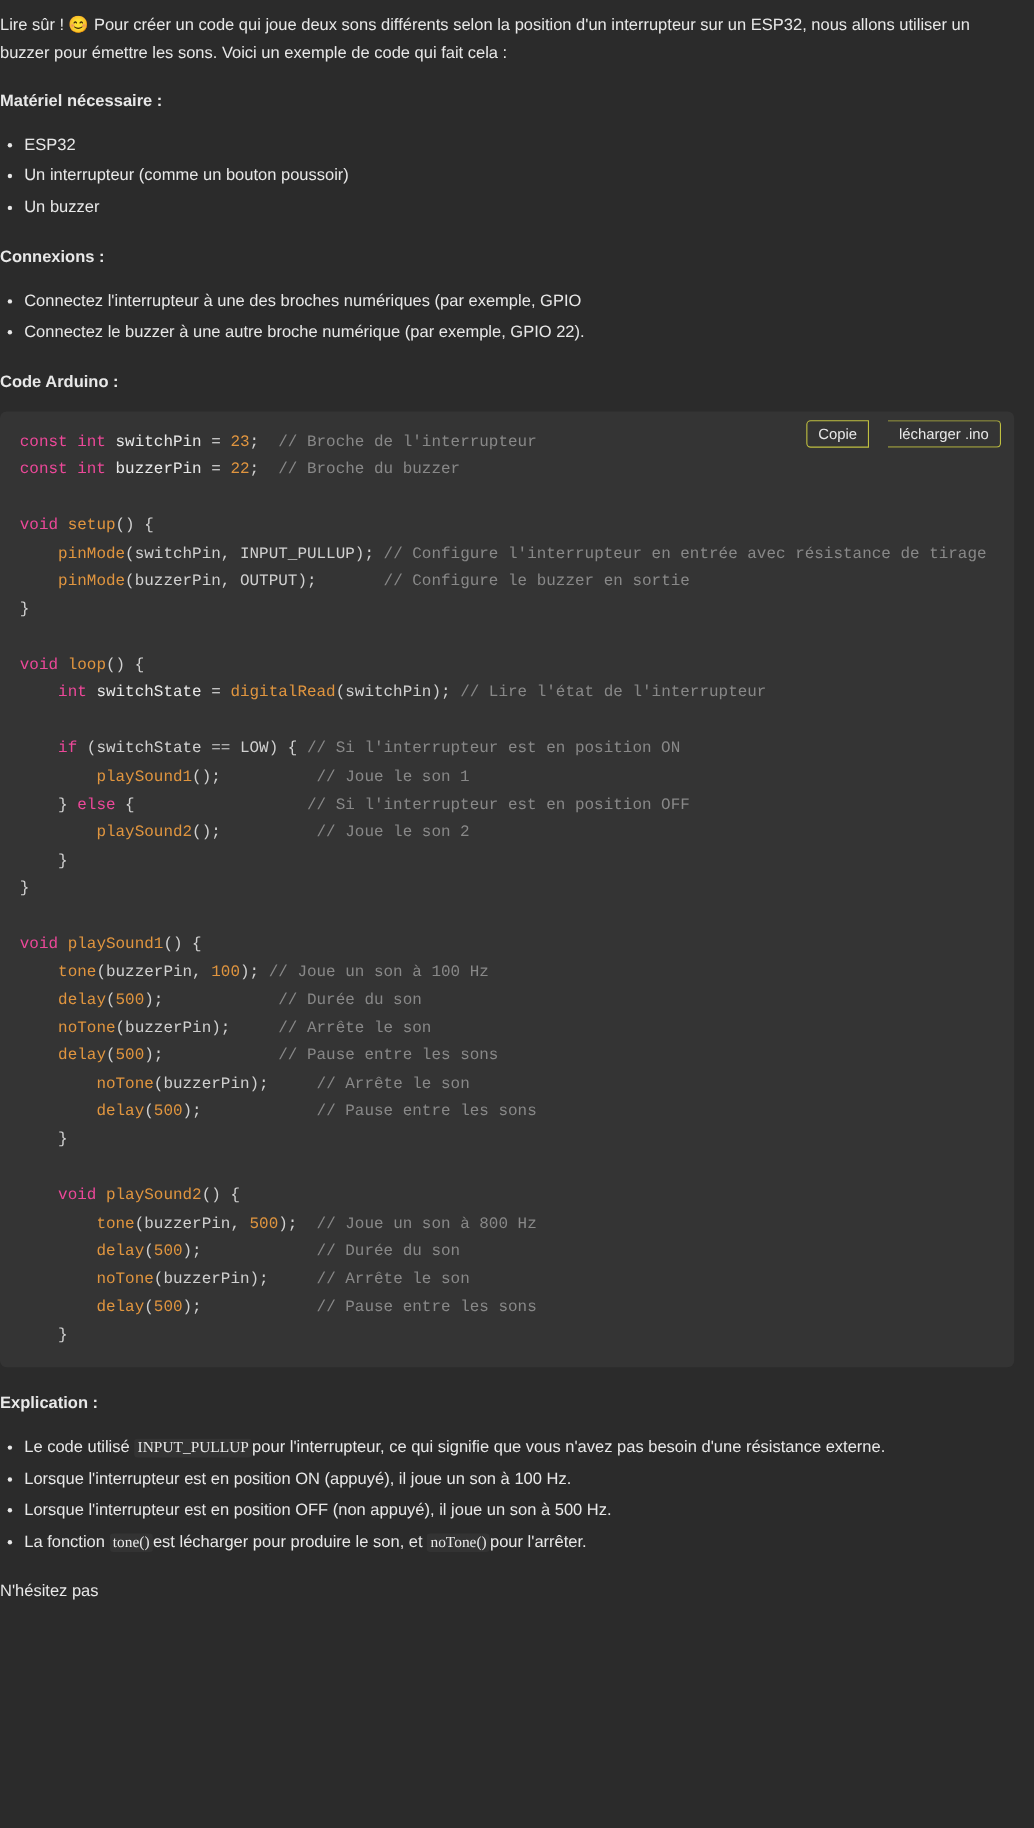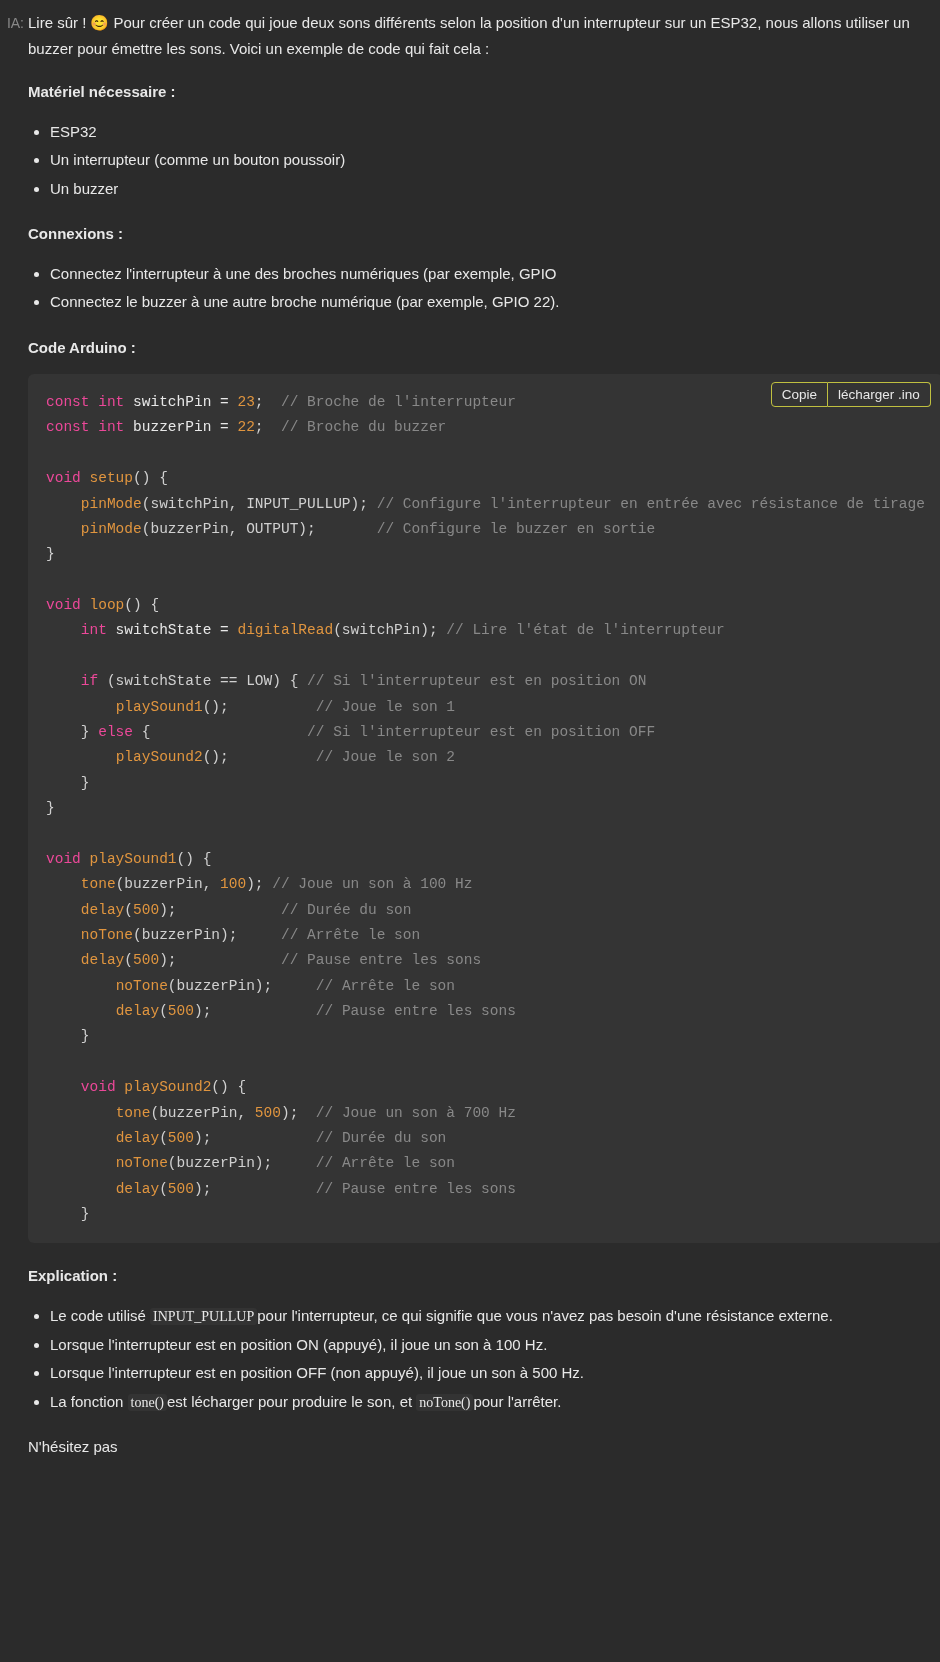--- a/index.html
+++ b/index.html
@@ -32,21 +32,21 @@
   ul.bullets li { margin: 3px 0; }
   .codeblock-wrap {
     position: relative;
     margin: 10px 0 20px 0;
   }
   .code-toolbar {
     position: absolute;
     top: 8px;
     right: 12px;
     display: flex;
-    gap: 0;
+    gap: 17px;
   }
   .code-btn {
     background: transparent;
     border: 1px solid #c0c040;
     color: #e8e8e8;
     font-size: 13.5px;
     padding: 4px 10px;
     cursor: pointer;
     font-family: inherit;
   }
@@ -69,21 +69,20 @@
   .cm { color: #888; }        
   .op { color: #d0d0d0; }
   .id { color: #e8e8e8; }
   .mono { font-family: Liberation Serif, serif; background: rgba(255,255,255,0.04); padding: 1px 3px; border-radius: 3px; font-size: 14px;}
   .outro { margin-top: 4px; }
 </style>
 </head>
 <body>
 
 <div class="msg">
-  <div class="label">IA:</div>
   <div class="content">
 
     <p class="intro">
       <span>Lire sûr ! </span><span class="emoji">😊</span><span> Pour créer un code qui joue deux sons différents selon la position d'un interrupteur sur un ESP32, nous allons utiliser un buzzer pour émettre les sons. Voici un exemple de code qui fait cela :</span>
     </p>
 
     <p class="section-title">Matériel nécessaire :</p>
     <ul class="bullets" id="materiel-list">
         <li>ESP32</li>
         <li>Un interrupteur (comme un bouton poussoir)</li>
@@ -124,21 +123,21 @@
 <span class="kw">void</span><span class="fn"> playSound1</span><span class="op">() {</span>
 <span class="op">    </span><span class="fn">tone</span><span class="op">(buzzerPin, </span><span class="num">100</span><span class="op">); </span><span class="cm">// Joue un son à 100 Hz</span>
 <span class="op">    </span><span class="fn">delay</span><span class="op">(</span><span class="num">500</span><span class="op">);            </span><span class="cm">// Durée du son</span>
 <span class="op">    </span><span class="fn">noTone</span><span class="op">(buzzerPin);     </span><span class="cm">// Arrête le son</span>
 <span class="op">    </span><span class="fn">delay</span><span class="op">(</span><span class="num">500</span><span class="op">);            </span><span class="cm">// Pause entre les sons</span>
 <span class="op">        </span><span class="fn">noTone</span><span class="op">(buzzerPin);     </span><span class="cm">// Arrête le son</span>
 <span class="op">        </span><span class="fn">delay</span><span class="op">(</span><span class="num">500</span><span class="op">);            </span><span class="cm">// Pause entre les sons</span>
 <span class="op">    }</span>
 
 <span class="op">    </span><span class="kw">void</span><span class="fn"> playSound2</span><span class="op">() {</span>
-<span class="op">        </span><span class="fn">tone</span><span class="op">(buzzerPin, </span><span class="num">500</span><span class="op">);  </span><span class="cm">// Joue un son à 700 Hz</span>
+<span class="op">        </span><span class="fn">tone</span><span class="op">(buzzerPin, </span><span class="num">500</span><span class="op">);  </span><span class="cm">// Joue un son à 800 Hz</span>
 <span class="op">        </span><span class="fn">delay</span><span class="op">(</span><span class="num">500</span><span class="op">);            </span><span class="cm">// Durée du son</span>
 <span class="op">        </span><span class="fn">noTone</span><span class="op">(buzzerPin);     </span><span class="cm">// Arrête le son</span>
 <span class="op">        </span><span class="fn">delay</span><span class="op">(</span><span class="num">500</span><span class="op">);            </span><span class="cm">// Pause entre les sons</span>
 <span class="op">    }</span>
 </pre>
     </div>
 
     <p class="section-title">Explication :</p>
     <ul class="bullets" id="explication-list">
         <li><span>Le code utilisé </span><span class="mono">INPUT_PULLUP</span><span>pour l'interrupteur, ce qui signifie que vous n'avez pas besoin d'une résistance externe.</span></li>

